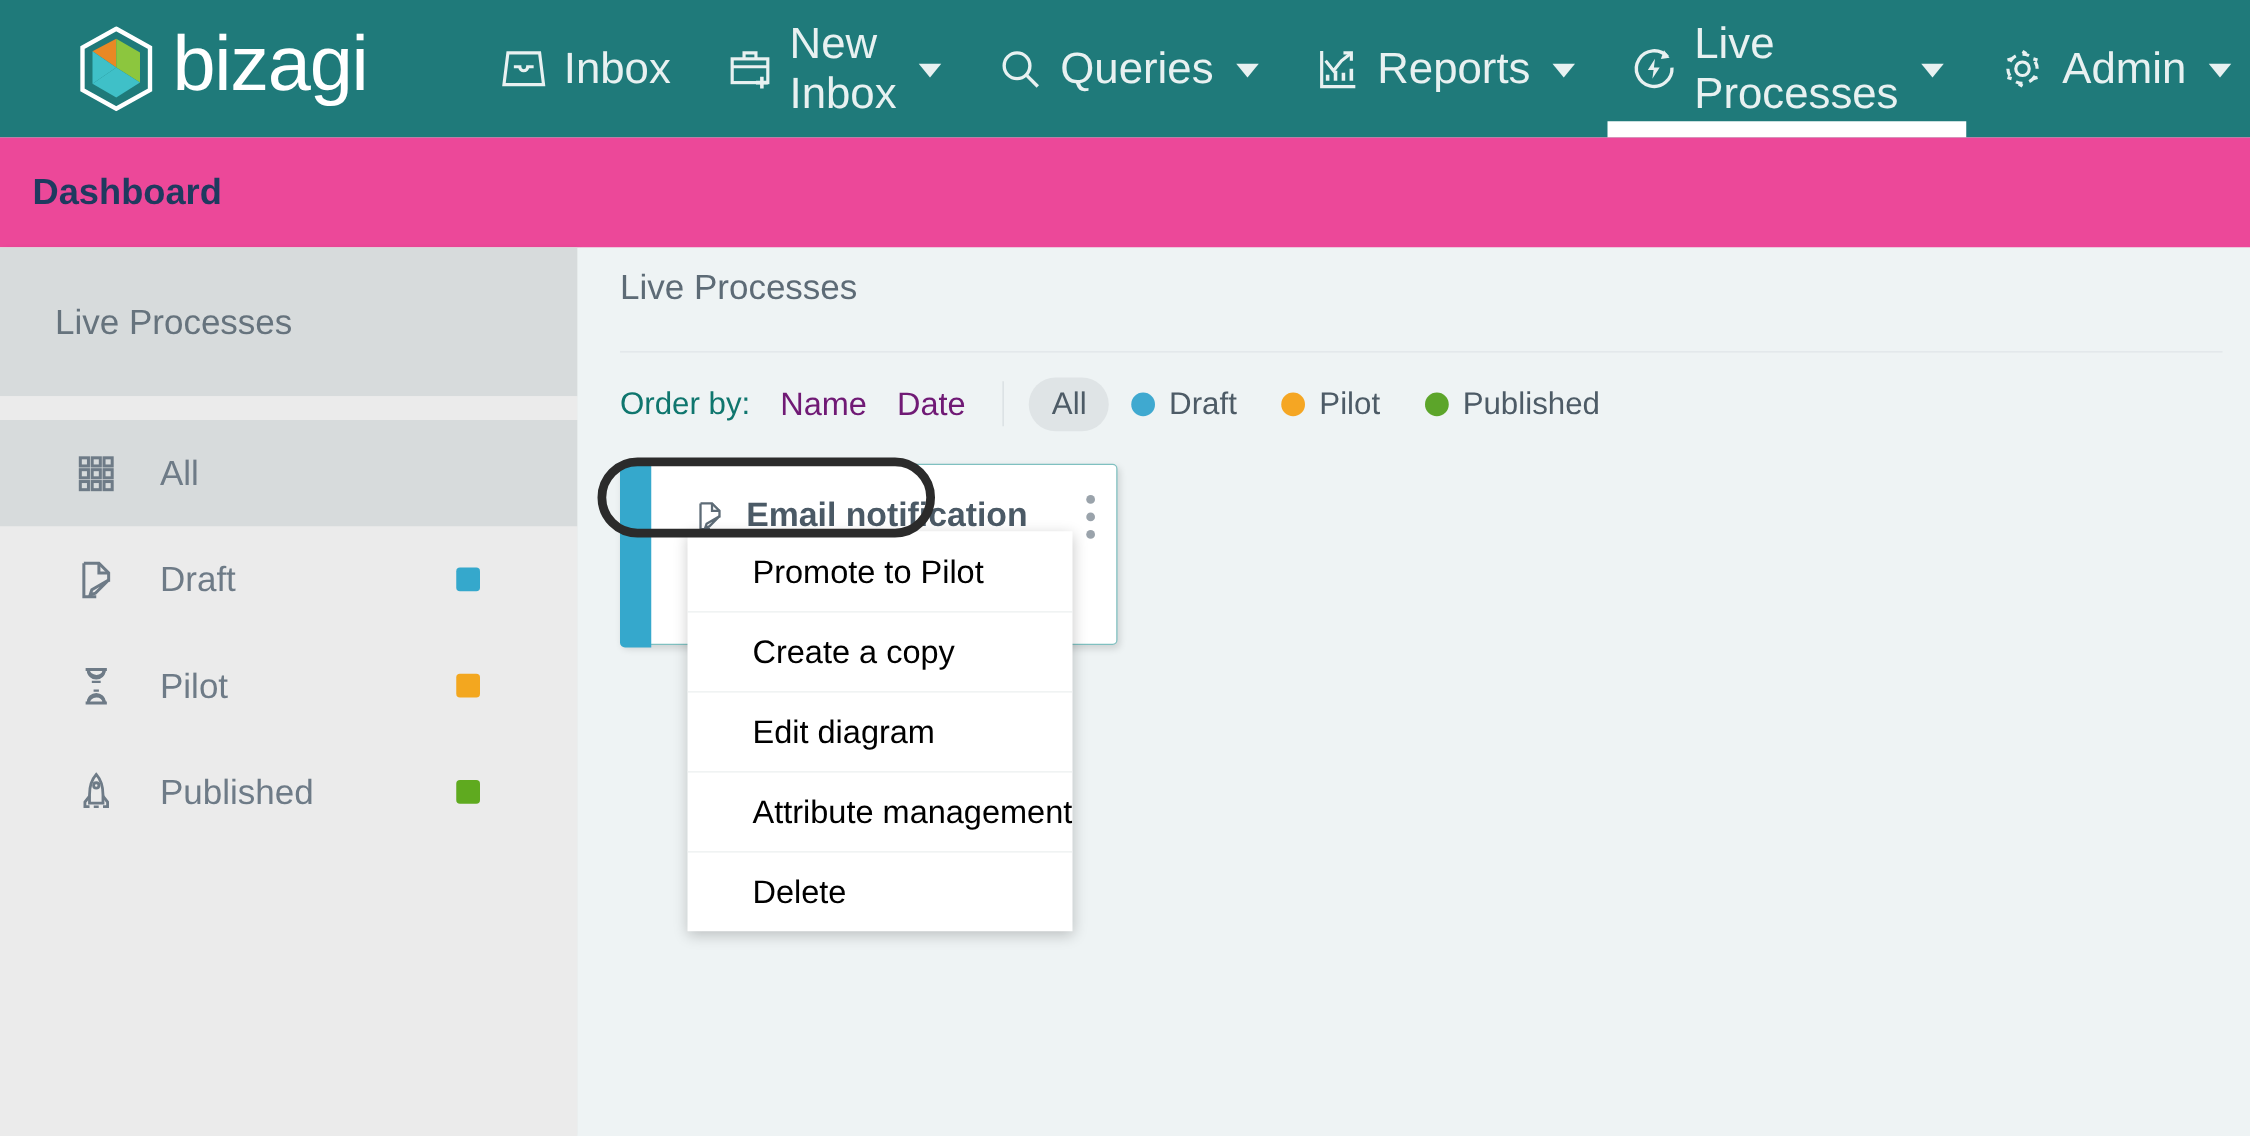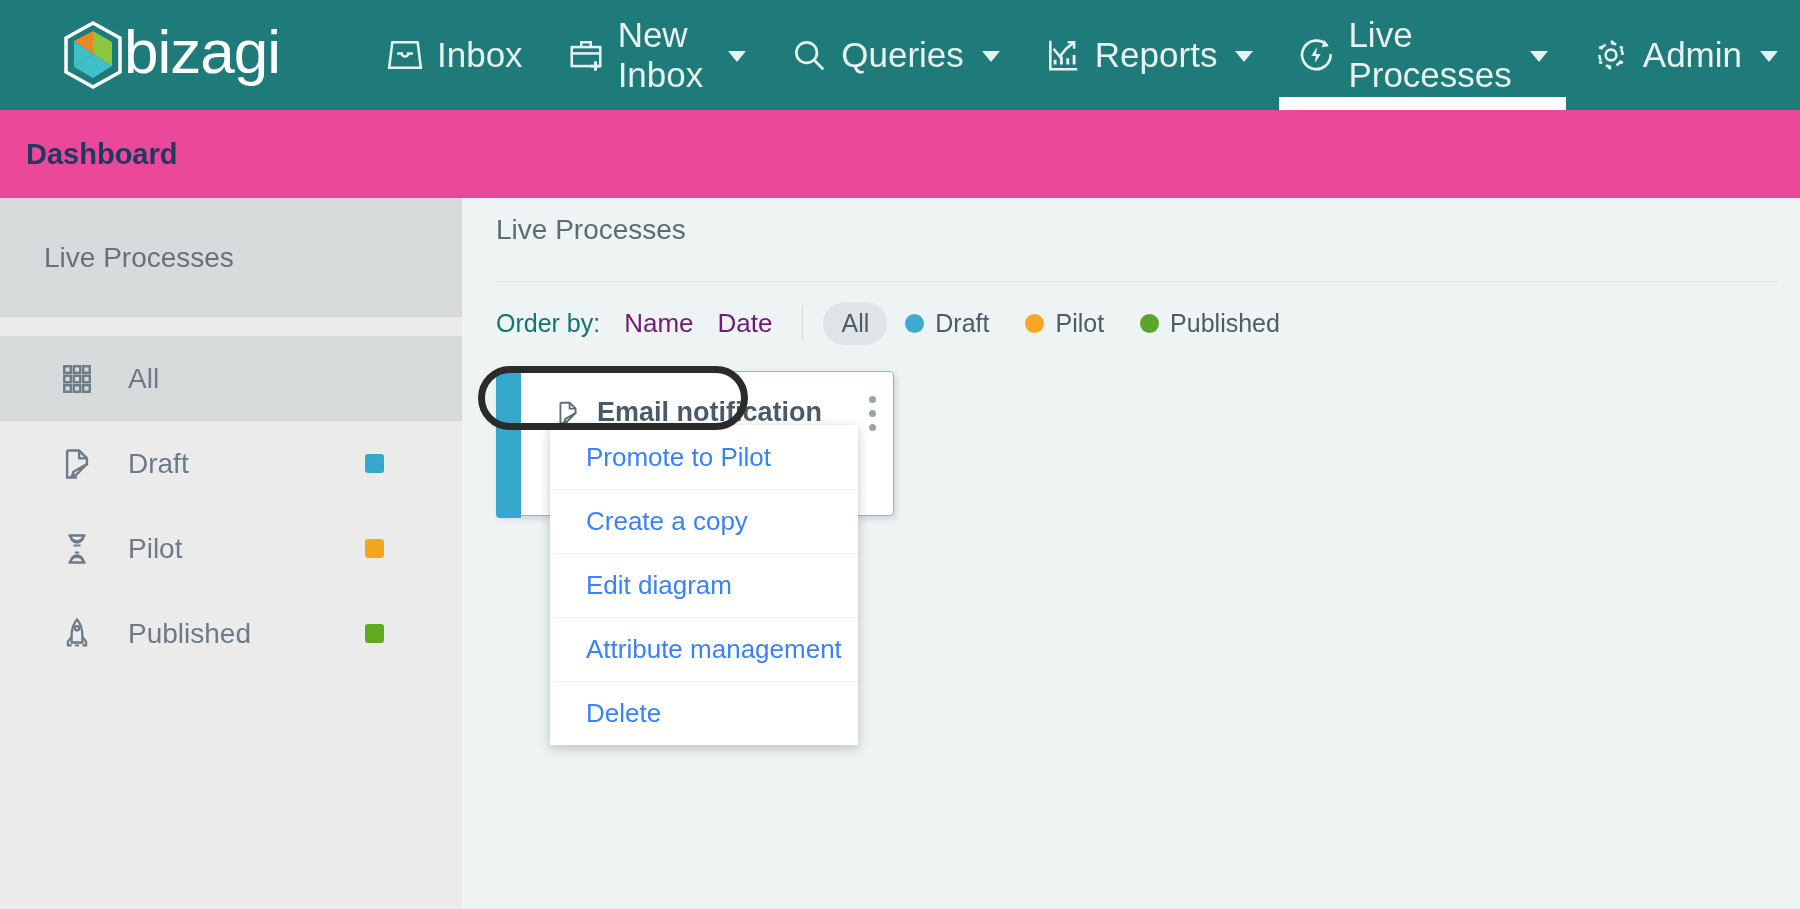--- a/index.html
+++ b/index.html
@@ -12,21 +12,21 @@
 
   
   .topnav {
     position: absolute; left: 0; top: 0;
     width: 1800px; height: 110px;
     background: #1f7a7a;
     display: flex; align-items: center;
   }
   .logo-wrap {
     display: flex; align-items: center;
-    margin-left: 62px; 
+    margin-left: 62px; gap: 14px;
   }
   .logo-mark { width: 62px; height: 68px; flex: 0 0 auto; }
   .logo-text {
     font-size: 62px; color: #ffffff; letter-spacing: -1px;
     font-weight: 400; line-height: 1; padding-bottom: 6px;
   }
   .nav-items {
     display: flex; align-items: stretch; height: 110px;
     margin-left: 84px;
   }
@@ -169,22 +169,22 @@
 
   
   .ctxmenu {
     position: absolute; left: 550px; top: 425px;
     width: 308px;
     background: #ffffff;
     box-shadow: 0 3px 11px rgba(0,0,0,.22);
   }
   .ctx-item {
     height: 64px; display: flex; align-items: center;
-    padding-left: 36px;
-    font-size: 26px; color: #3b82f6;
+    padding-left: 52px;
+    font-size: 26px; color: #000000;
     border-top: 1px solid #eceff0;
     cursor: pointer; white-space: nowrap;
   }
   .ctx-item:first-child { border-top: none; }
 
   
   .anno-oval {
     position: absolute; left: 478px; top: 366px;
     width: 270px; height: 64px;
     border: 7px solid #2b2b2b;

